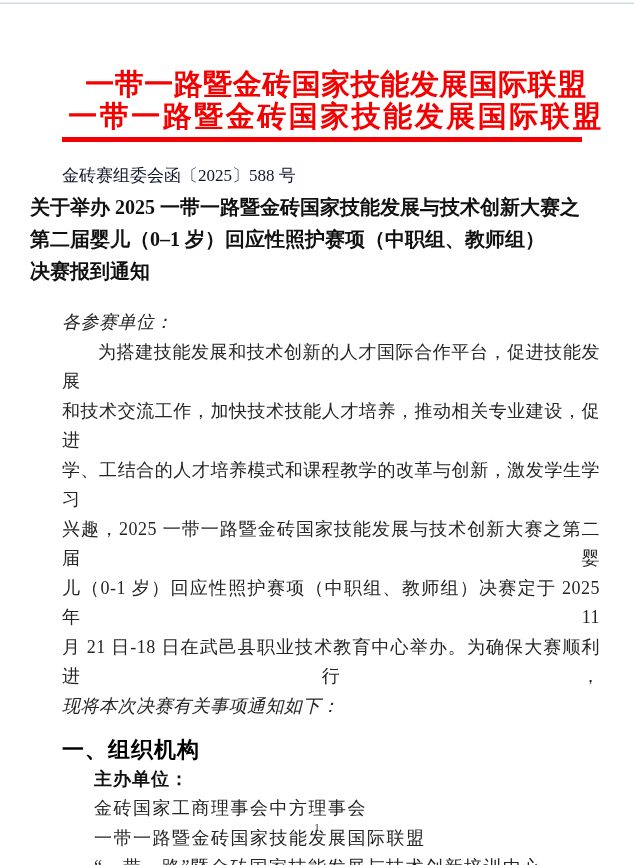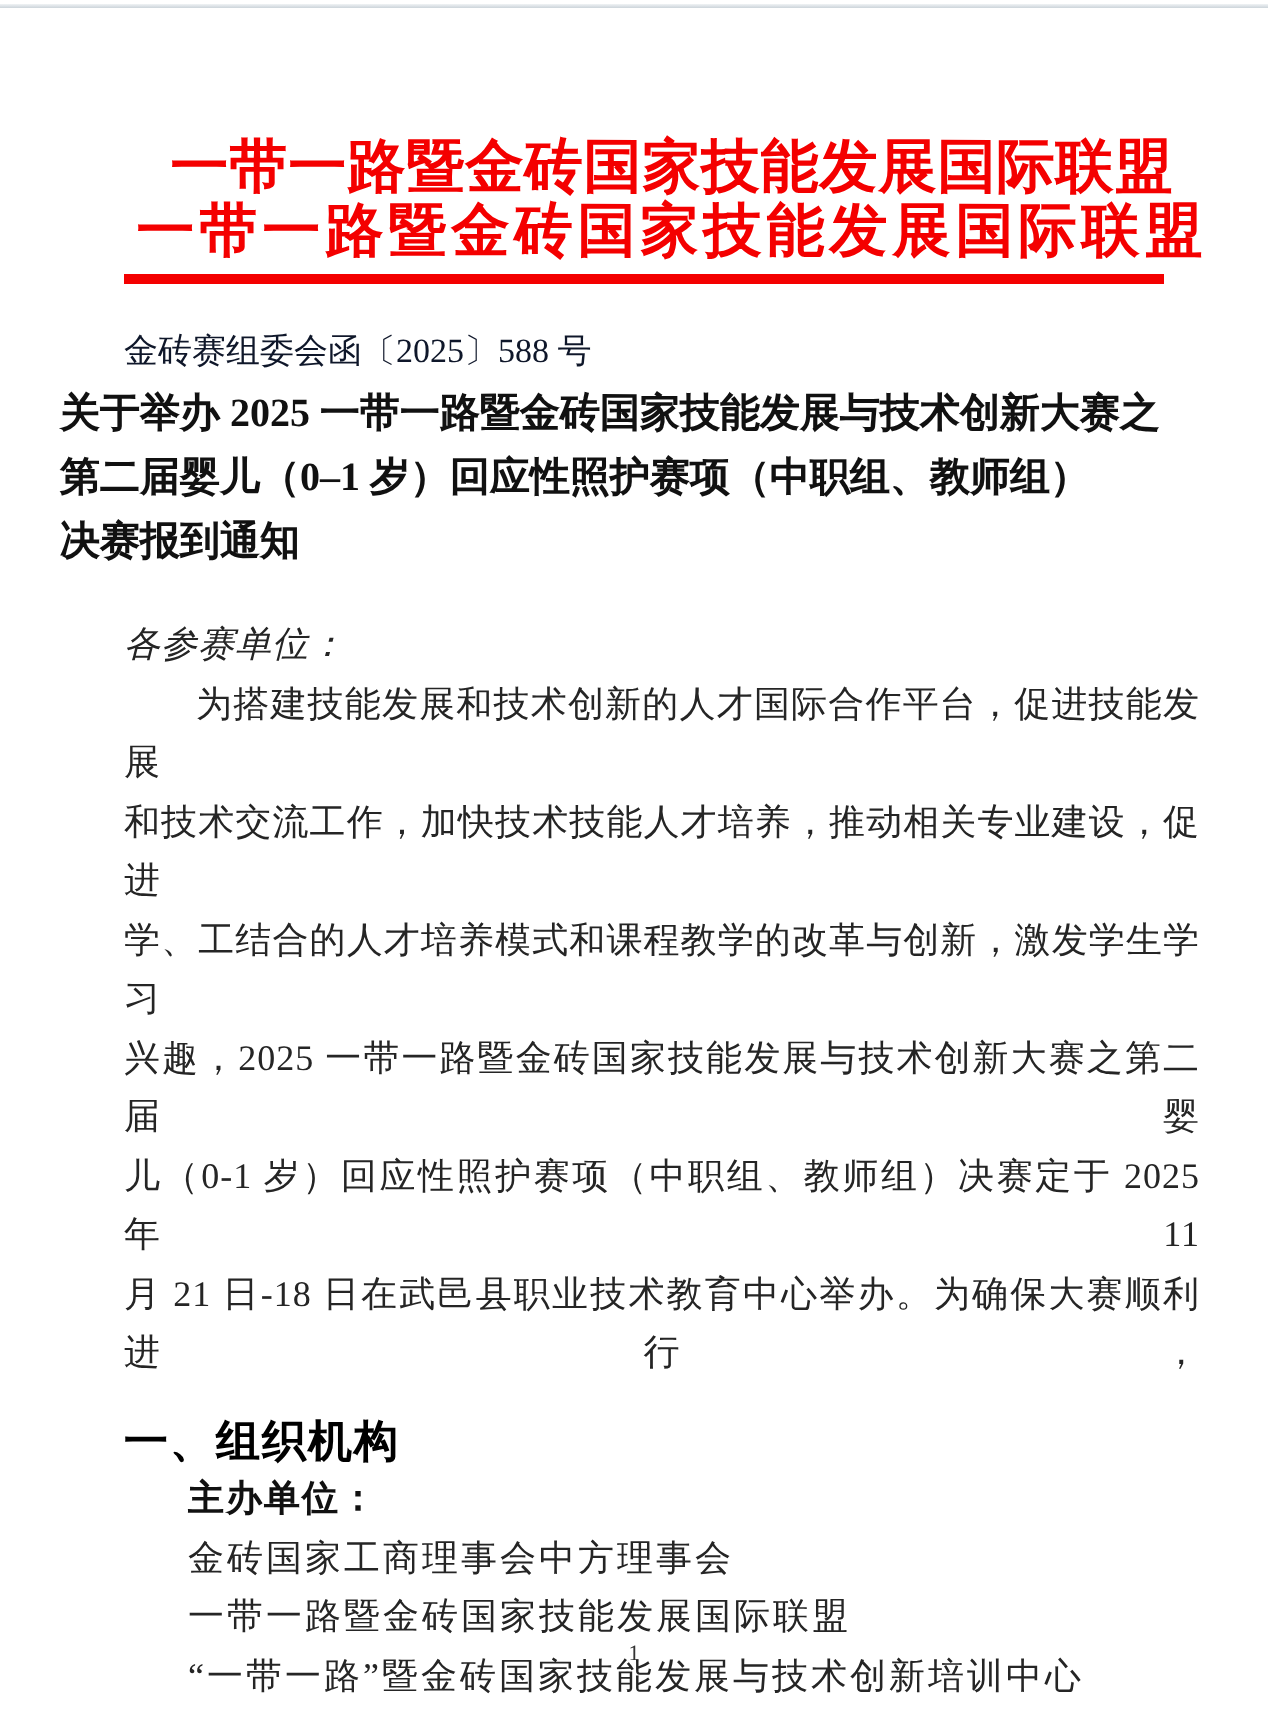--- a/index.html
+++ b/index.html
@@ -97,20 +97,21 @@
 </div>
 
 <div class="doc-body">
   <div class="lline">各参赛单位：</div>
   <div class="jline first-indent">为搭建技能发展和技术创新的人才国际合作平台，促进技能发展</div>
   <div class="jline">和技术交流工作，加快技术技能人才培养，推动相关专业建设，促进</div>
   <div class="jline">学、工结合的人才培养模式和课程教学的改革与创新，激发学生学习</div>
   <div class="jline">兴趣，2025 一带一路暨金砖国家技能发展与技术创新大赛之第二届婴</div>
   <div class="jline">儿（0-1 岁）回应性照护赛项（中职组、教师组）决赛定于 2025 年 11</div>
   <div class="jline">月 21 日-18 日在武邑县职业技术教育中心举办。为确保大赛顺利进行，</div>
+  <div class="lline">现将本次决赛有关事项通知如下：</div>
 
   <div class="section-heading">一、组织机构</div>
   <div class="sub-label">主办单位：</div>
   <div class="org-item">金砖国家工商理事会中方理事会</div>
   <div class="org-item">一带一路暨金砖国家技能发展国际联盟</div>
   <div class="org-item">“一带一路”暨金砖国家技能发展与技术创新培训中心</div>
 
 </div>
 
 <div class="page-number">1</div>

